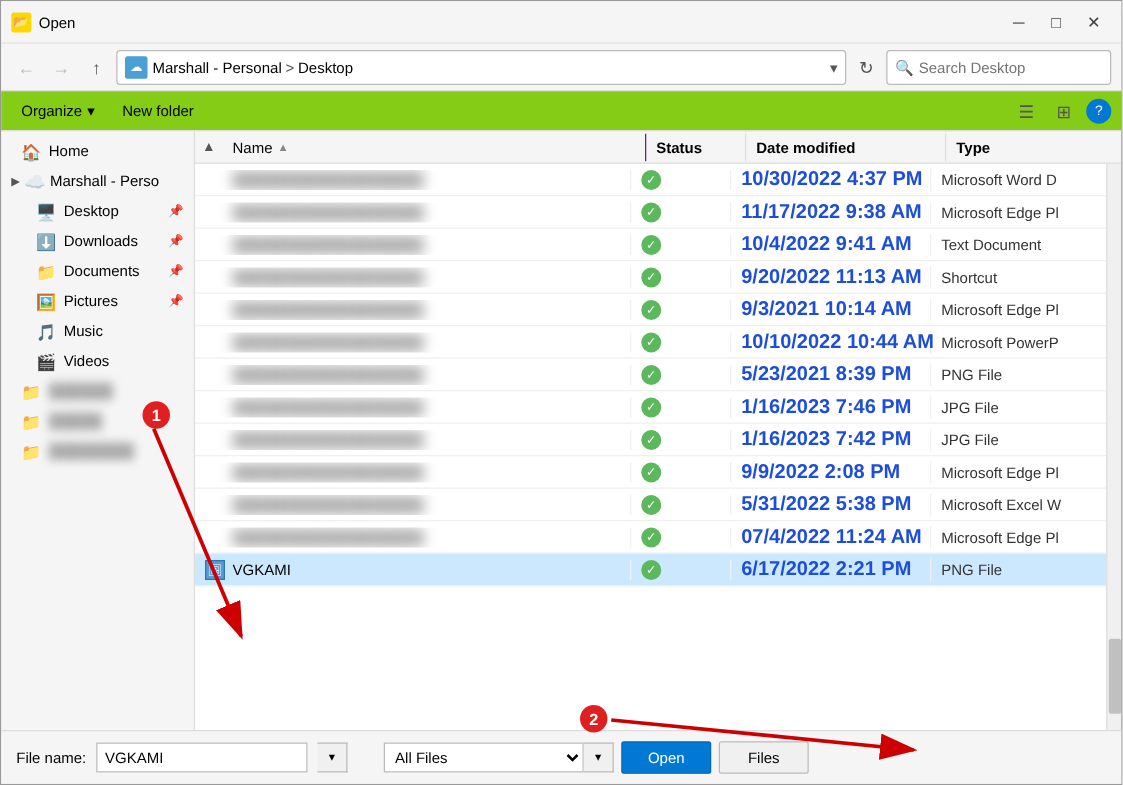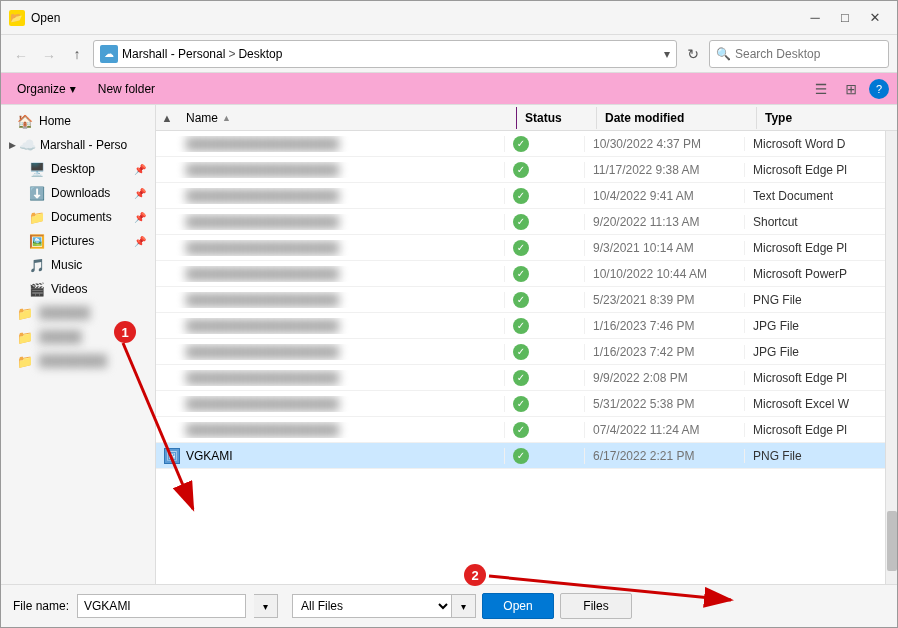--- a/index.html
+++ b/index.html
@@ -118,21 +118,21 @@
     .search-icon { color: #888; margin-right: 4px; font-size: 12px; }
     .search-input {
       border: none; outline: none;
       font-size: 12px;
       width: 100%;
       color: #666;
     }
 
     
     .toolbar {
-      background: #f9a8d4;
+      background: #84cc16;
       border-bottom: 1px solid #ddd;
       display: flex;
       align-items: center;
       padding: 3px 8px;
       height: 32px;
       gap: 6px;
     }
     .toolbar-btn {
       border: none; background: transparent;
       cursor: pointer;
@@ -294,24 +294,25 @@
       width: 16px; height: 16px;
       background: #5cb85c;
       border-radius: 50%;
       display: flex; align-items: center; justify-content: center;
       color: white;
       font-size: 10px;
     }
     .file-date-cell {
       width: 160px;
       padding: 0 8px;
-      font-size: 12px;
-      color: #737373;
+      font-size: 16px;
+      color: #1d4ed8;
       border-right: 1px solid #f0f0f0;
       white-space: nowrap;
+      font-weight: bold;
     }
     .file-type-cell {
       width: 140px;
       padding: 0 8px;
       font-size: 12px;
       color: #333;
       white-space: nowrap;
       overflow: hidden;
       text-overflow: ellipsis;
     }
@@ -725,21 +726,21 @@
         </div>
       </div>
     </div>
   </div>
 
   <div class="bottom-bar">
     <div class="filename-row">
       <label class="filename-label">File name:</label>
       <input class="filename-input" type="text" id="filename-input" value="VGKAMI" style="">
       <div class="filename-dropdown">▾</div>
-      <div style="display:flex;align-items:center;margin-left:6px;">
+      <div style="display:flex;align-items:center;margin-left:21px;">
         <select class="filetype-select">
           <option>All Files</option>
           <option>PNG Files</option>
           <option>JPG Files</option>
           <option>All Supported Files</option>
         </select>
         <div class="filetype-dropdown-btn">▾</div>
       </div>
     </div>
     <div class="button-row">

